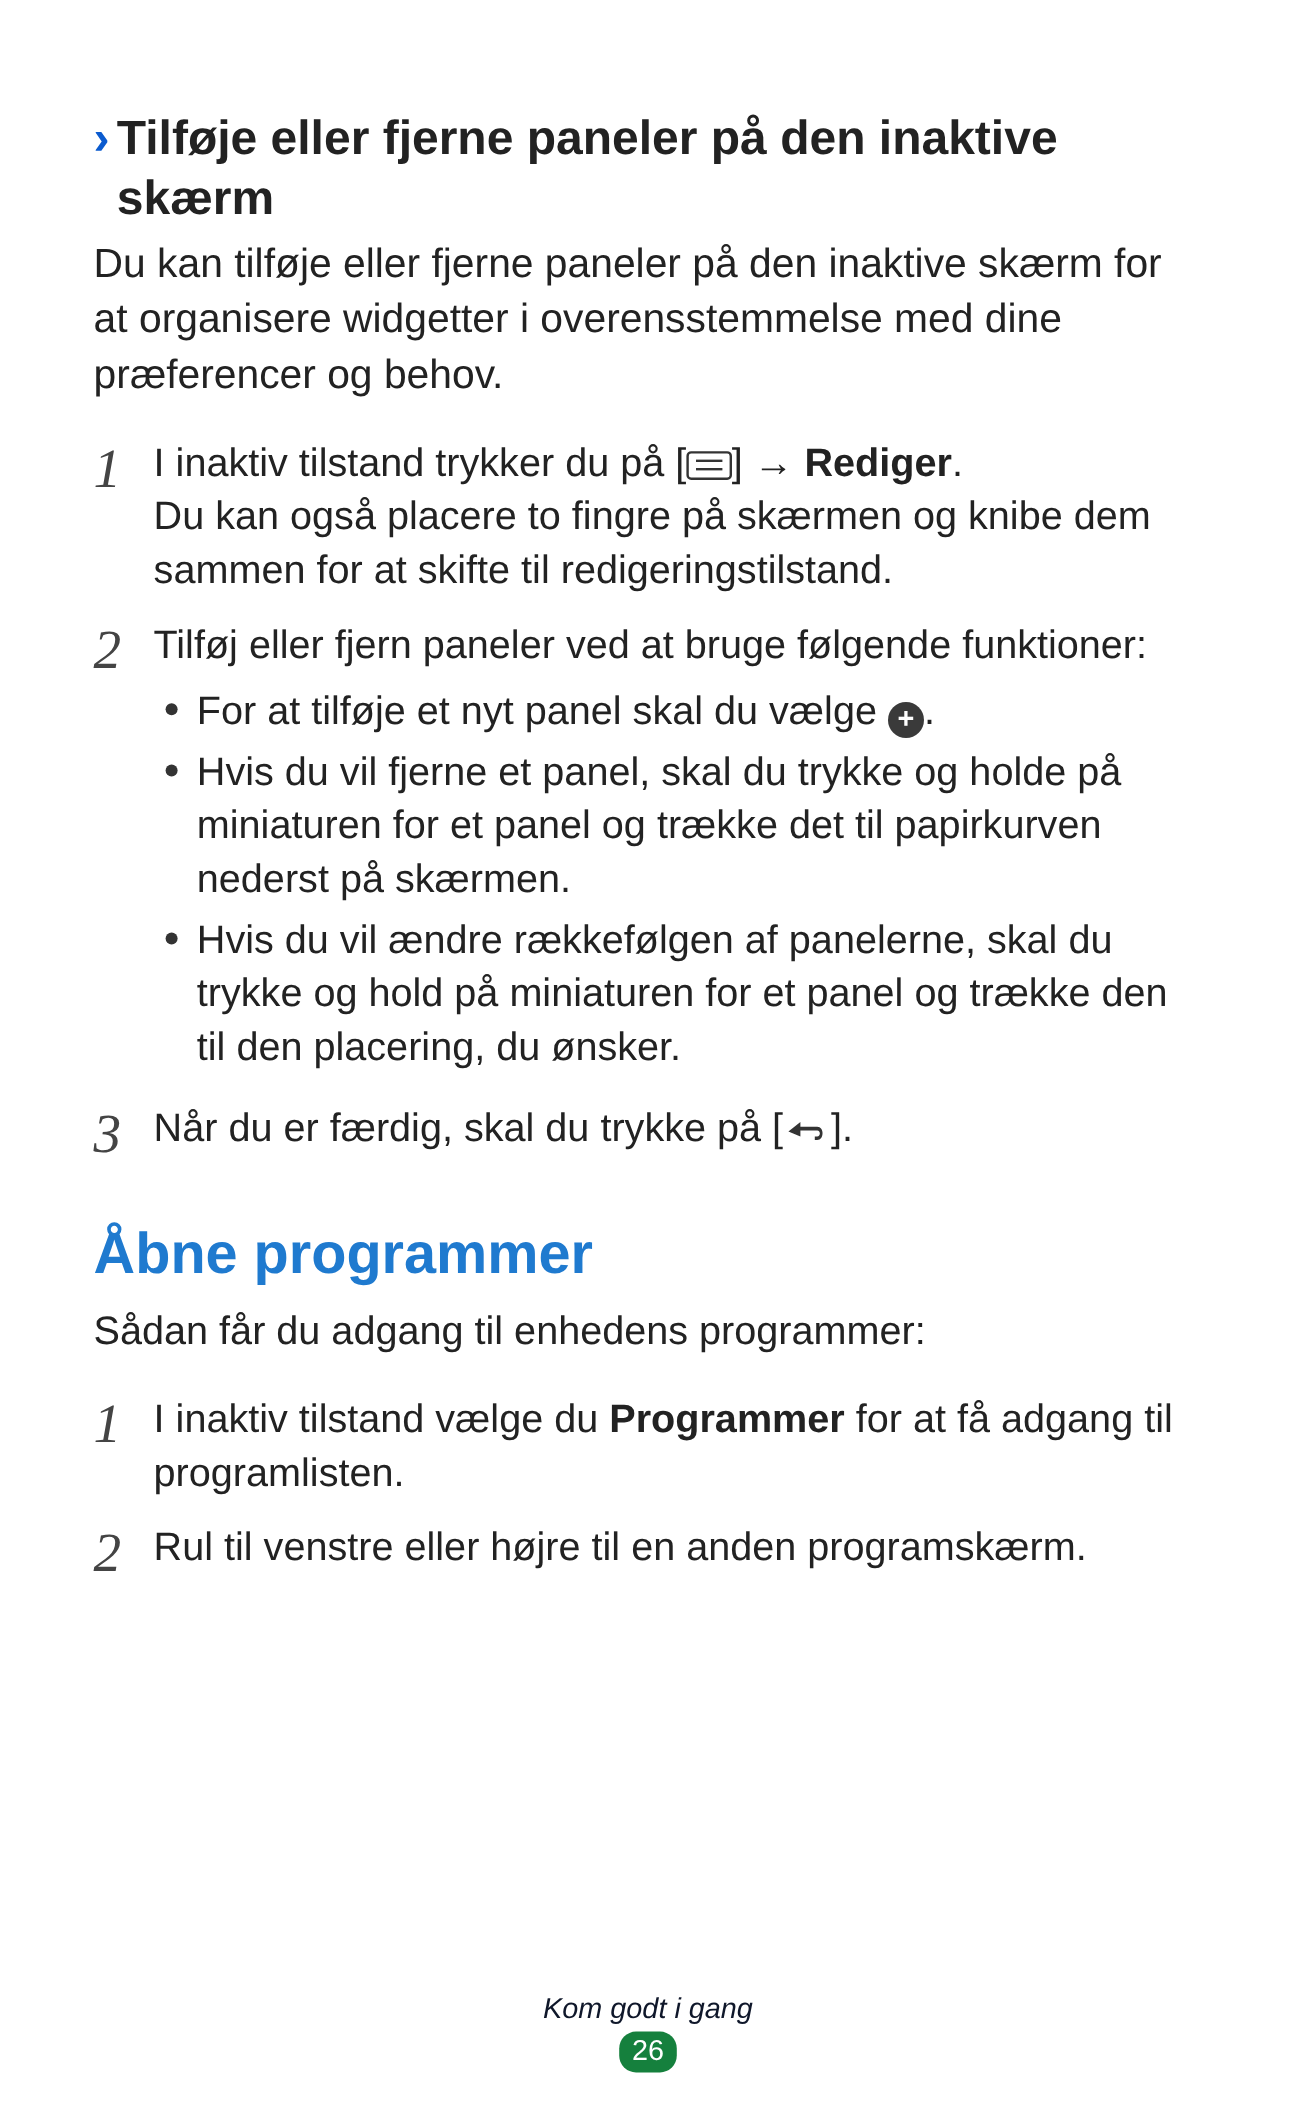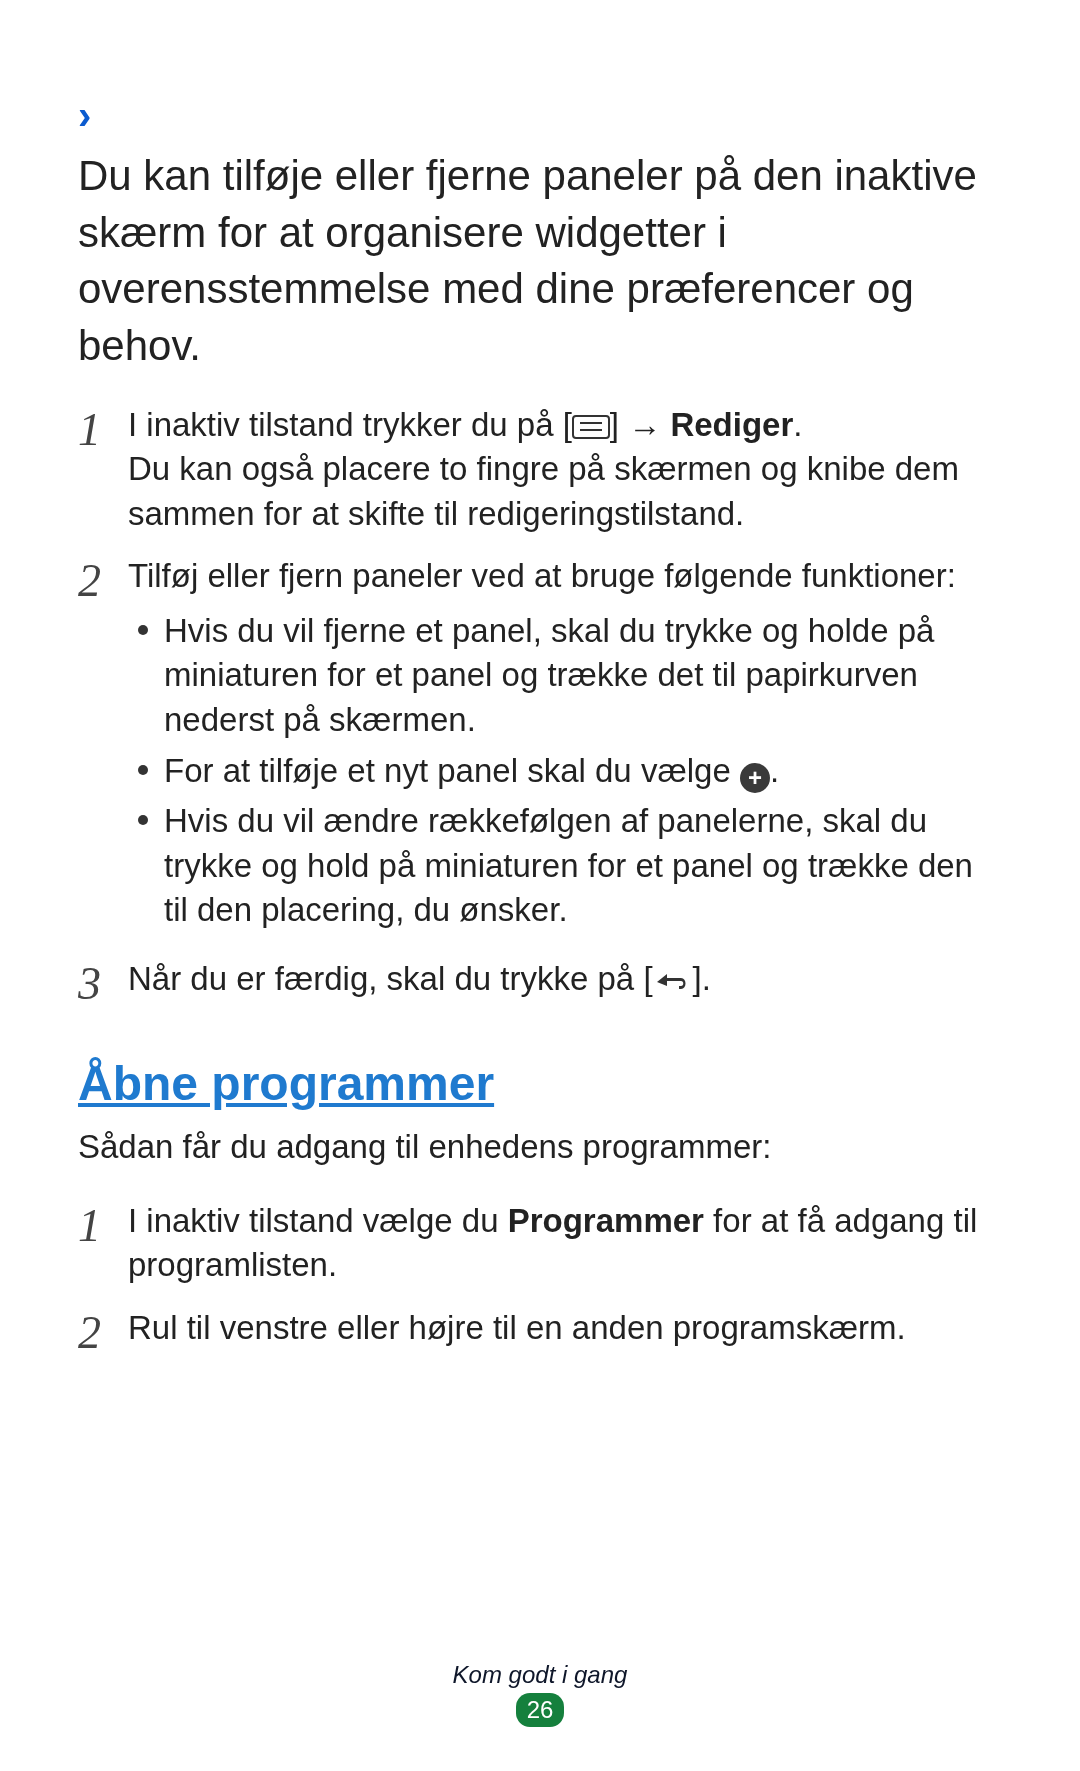--- a/index.html
+++ b/index.html
@@ -34,21 +34,21 @@
     display: flex;
     align-items: flex-start;
   }
   .section-heading-text {
     display: inline;
   }
   .heading-wrap {
     display: block;
   }
   .intro-paragraph {
-    font-size: 42px;
+    font-size: 34px;
     line-height: 1.35;
     margin-bottom: 28px;
   }
   .steps {
     margin-top: 10px;
   }
   .step {
     display: flex;
     align-items: flex-start;
     margin-bottom: 18px;
@@ -139,21 +139,20 @@
   .back-icon {
     width: 40px;
     height: 26px;
   }
   .section-title-blue {
     color: #1f7acf;
     font-size: 48px;
     font-weight: 700;
     margin-top: 50px;
     margin-bottom: 14px;
-    text-decoration: underline;
   }
   .subtext {
     font-size: 33px;
     line-height: 1.35;
     margin-bottom: 29px;
   }
   .footer {
     position: absolute;
     bottom: 44px;
     left: 0;
@@ -179,54 +178,58 @@
     padding: 0 10px;
   }
 </style>
 </head>
 <body>
 
 <div class="page">
 
   <div class="section-heading">
     <span class="chevron">›</span>
+    <span class="heading-wrap">
+      <span class="section-heading-text">Tilføje eller fjerne paneler på den inaktive</span><br>
+      <span class="section-heading-text">skærm</span>
+    </span>
   </div>
 
   <p class="intro-paragraph">Du kan tilføje eller fjerne paneler på den inaktive skærm for at organisere widgetter i overensstemmelse med dine præferencer og behov.</p>
 
   <div class="steps">
 
     <div class="step">
       <div class="step-number">1</div>
       <div class="step-body">
         <span>I inaktiv tilstand trykker du på [</span><span class="menu-icon"></span><span>]</span><span class="arrow"> → </span><span class="bold">Rediger</span><span>.</span>
         <div>Du kan også placere to fingre på skærmen og knibe dem sammen for at skifte til redigeringstilstand.</div>
       </div>
     </div>
 
     <div class="step">
       <div class="step-number">2</div>
       <div class="step-body">
         <div>Tilføj eller fjern paneler ved at bruge følgende funktioner:</div>
         <div class="bullets">
-
-          <div class="bullet">
-            <div class="bullet-dot"></div>
-            <div class="bullet-text">Hvis du vil fjerne et panel, skal du trykke og holde på miniaturen for et panel og trække det til papirkurven nederst på skærmen.</div>
-          </div>
 
           <div class="bullet">
             <div class="bullet-dot"></div>
             <div class="bullet-text">
               <span>For at tilføje et nyt panel skal du vælge </span><span class="plus-icon">+</span><span>.</span>
             </div>
           </div>
 
           <div class="bullet">
             <div class="bullet-dot"></div>
+            <div class="bullet-text">Hvis du vil fjerne et panel, skal du trykke og holde på miniaturen for et panel og trække det til papirkurven nederst på skærmen.</div>
+          </div>
+
+          <div class="bullet">
+            <div class="bullet-dot"></div>
             <div class="bullet-text">Hvis du vil ændre rækkefølgen af panelerne, skal du trykke og hold på miniaturen for et panel og trække den til den placering, du ønsker.</div>
           </div>
 
         </div>
       </div>
     </div>
 
     <div class="step">
       <div class="step-number">3</div>
       <div class="step-body">

